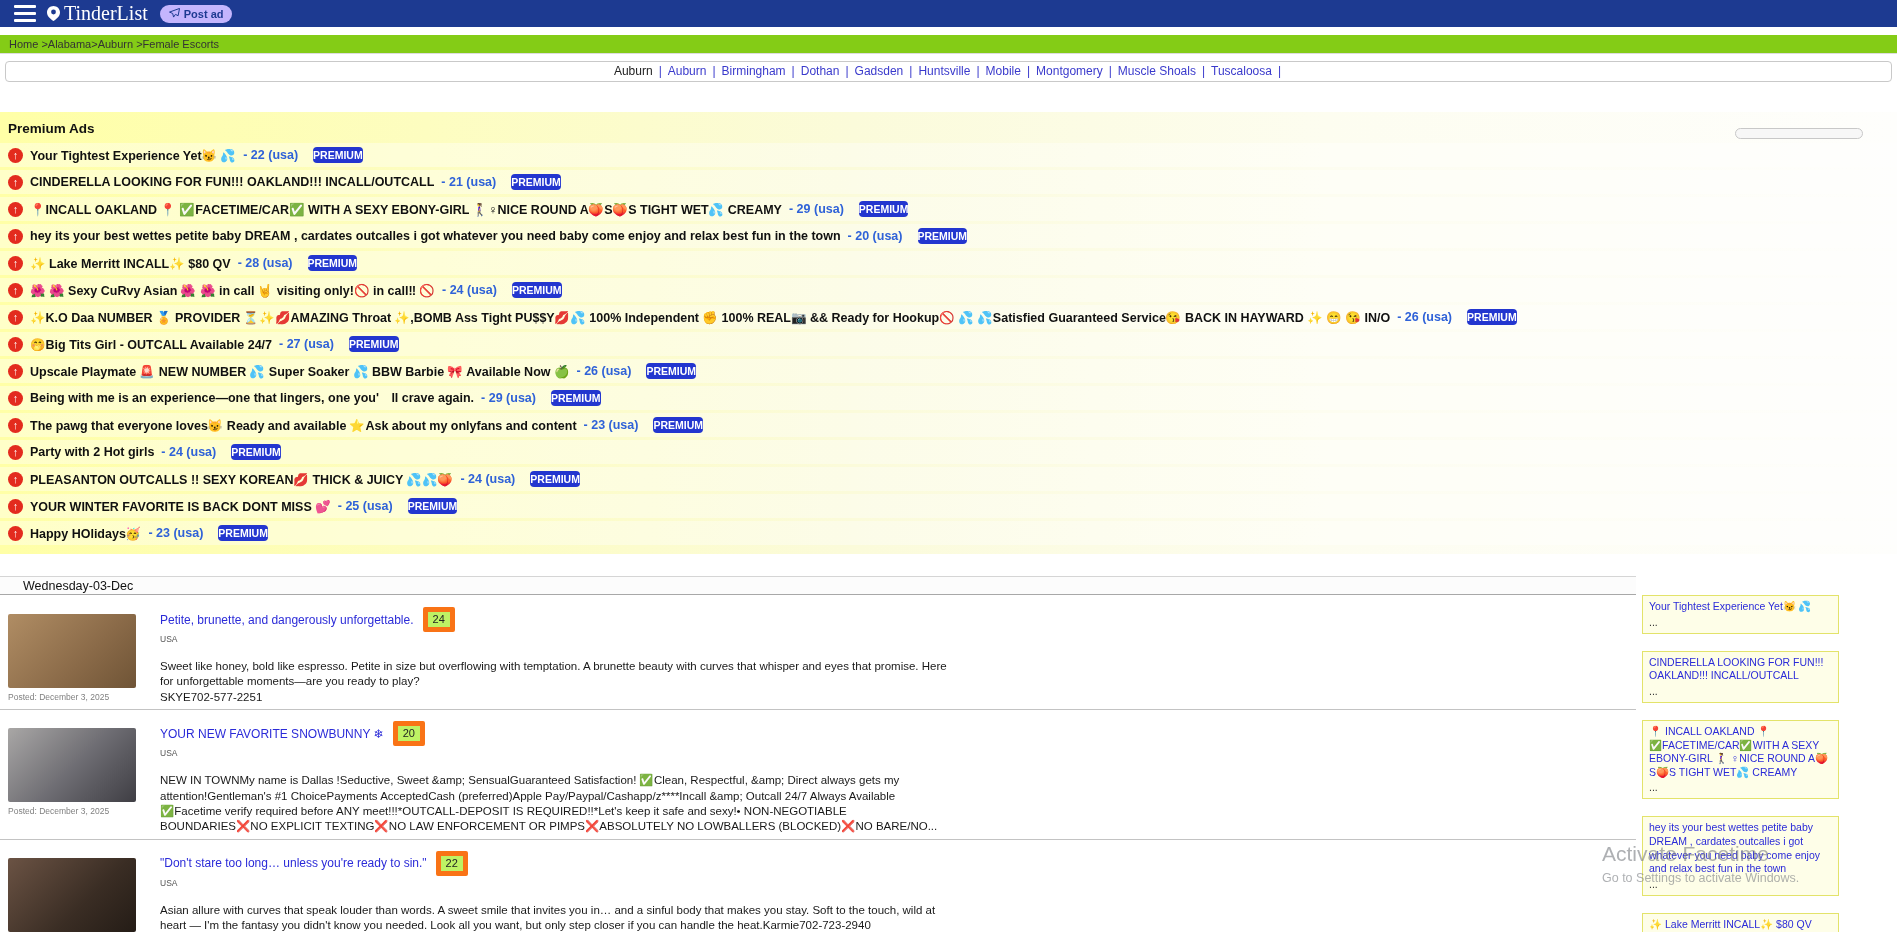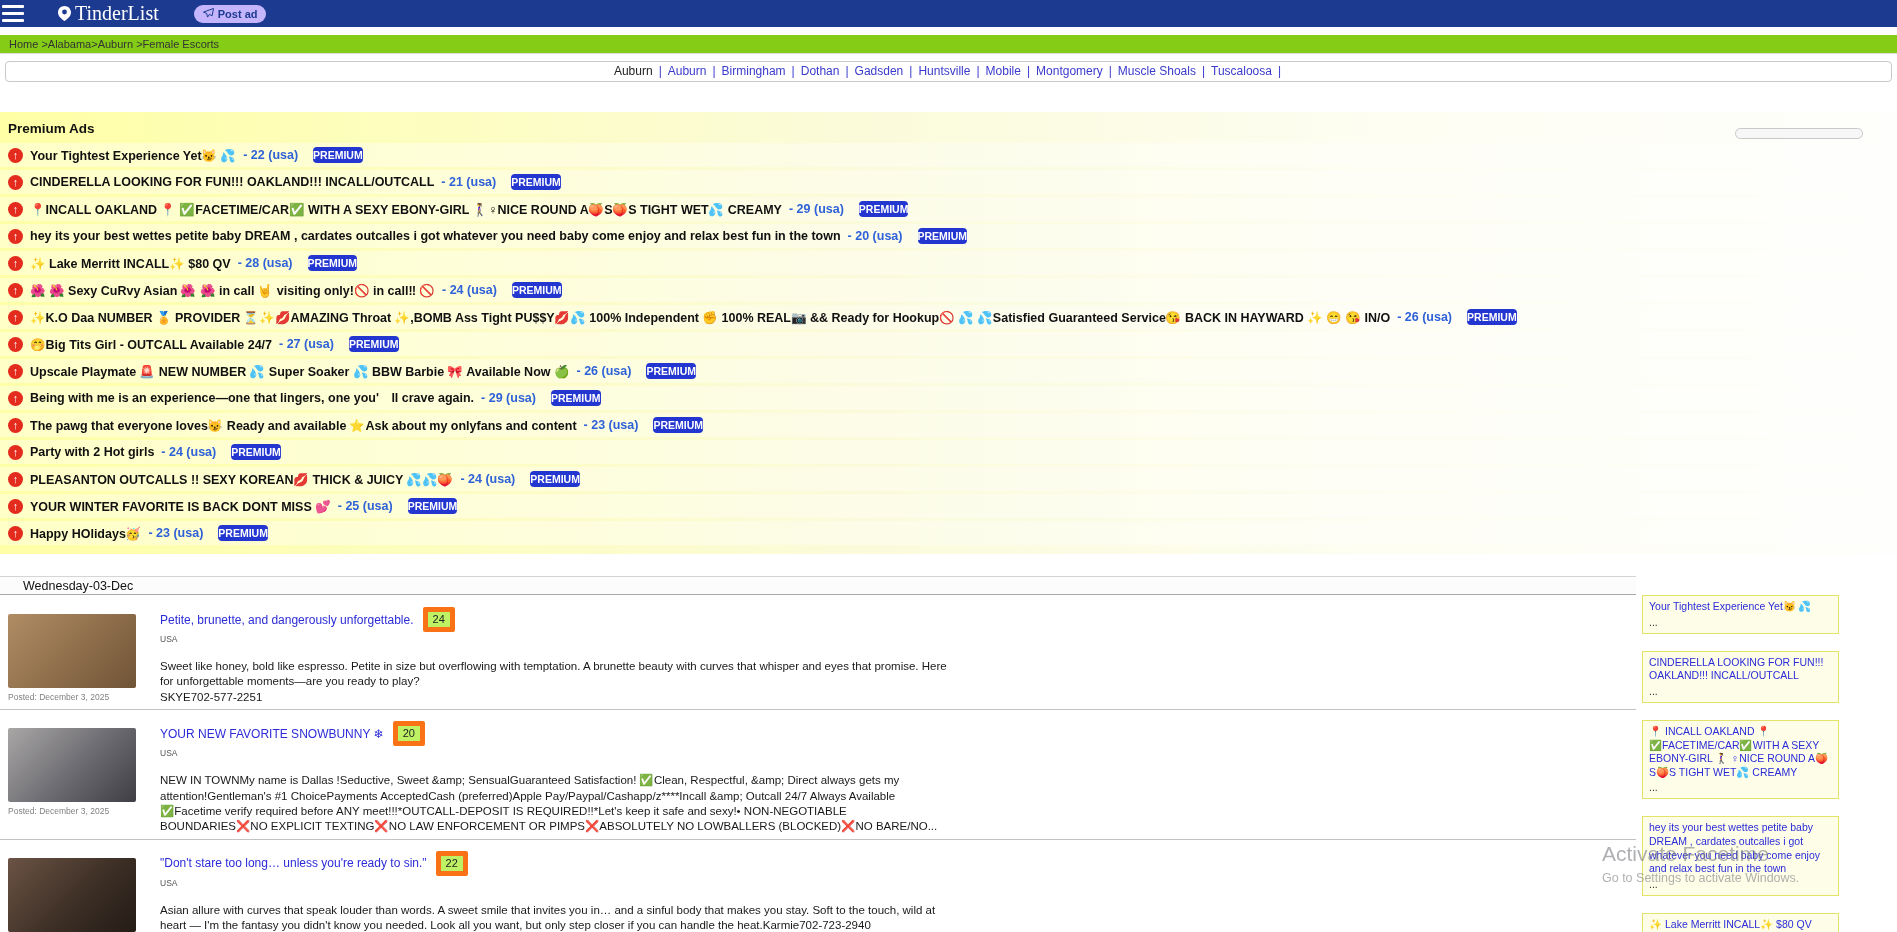--- a/index.html
+++ b/index.html
@@ -5,21 +5,21 @@
   * { margin:0; padding:0; box-sizing:border-box; }
   html,body { background:#fff; }
   .page {
     position:relative; width:1897px; height:932px; overflow:hidden;
     background:#fff; font-family:"Liberation Sans", sans-serif;
   }
 
   
   .navbar {
     position:absolute; top:0; left:0; right:0; height:27px;
-    background:#1d3a91; display:flex; align-items:center; padding-left:2px;gap:23px;
+    background:#1d3a91; display:flex; align-items:center; padding-left:14px;
   }
   .hamburger { width:22px; height:17px; display:flex; flex-direction:column; justify-content:space-between; cursor:pointer; }
   .hamburger span { height:3px; background:#fff; border-radius:1px; }
   .logo { display:flex; align-items:center; gap:3px; color:#fff;
     font-family:"Liberation Serif", serif; font-size:20px; margin-left:10px; cursor:pointer; }
   .logo svg { display:block; }
   .postad {
     margin-left:12px; background:#c4b5fd; color:#1d3a91; border:none; border-radius:9px;
     font-family:"Liberation Sans",sans-serif; font-size:11px; font-weight:bold; height:18px;
     display:flex; align-items:center; gap:4px; padding:0 9px; cursor:pointer;

